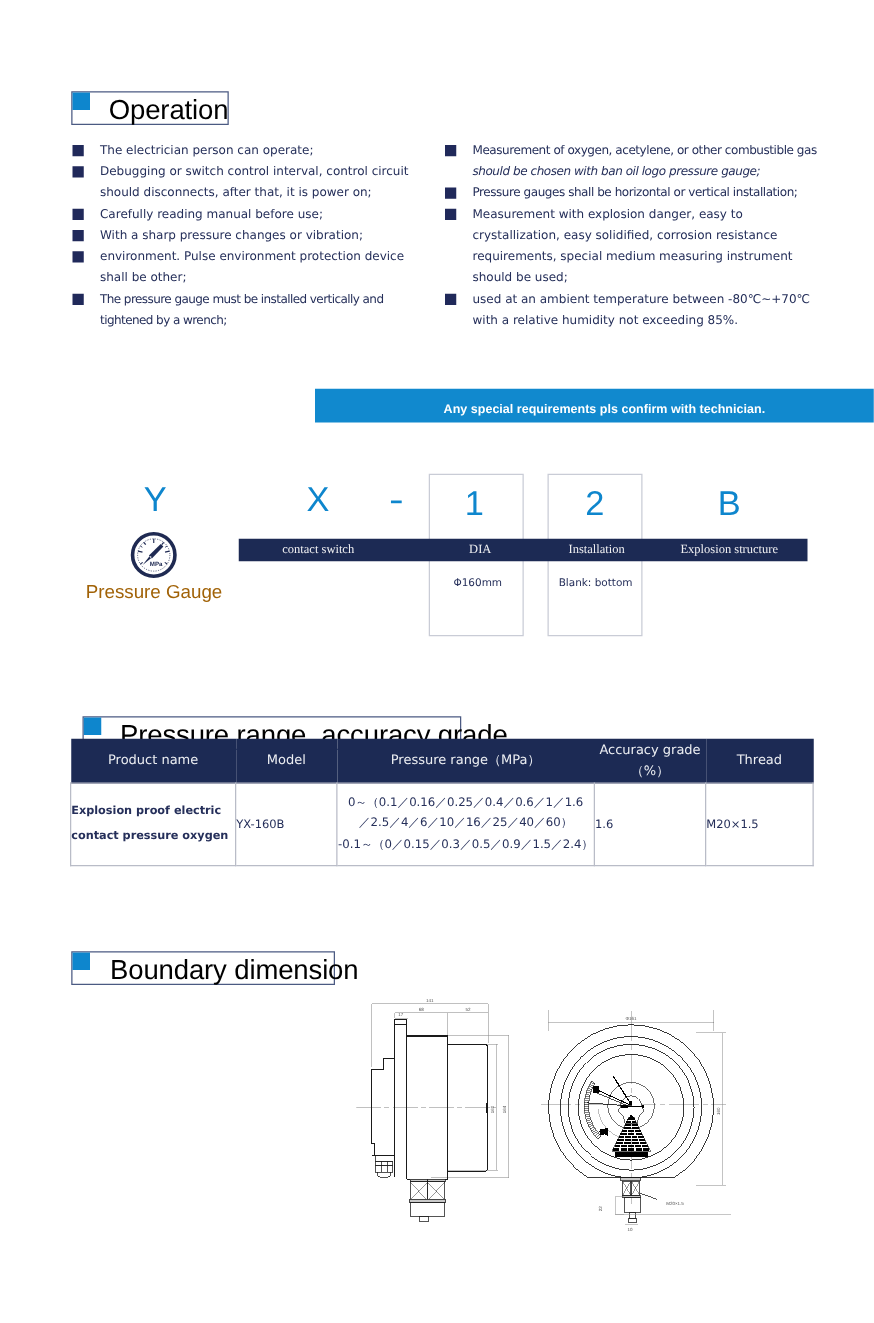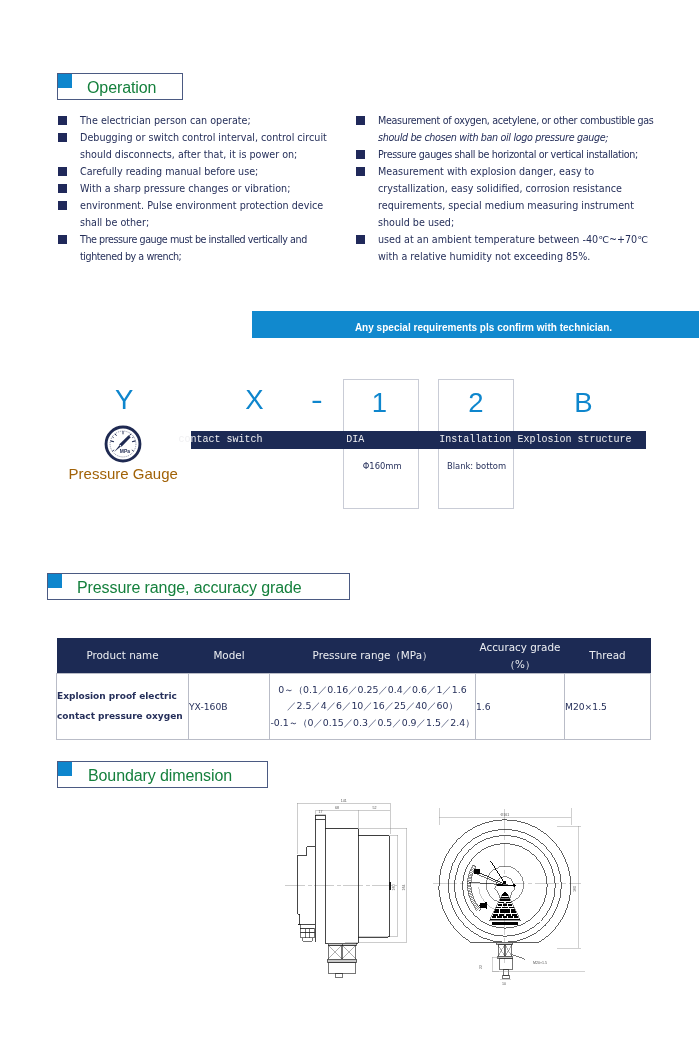--- a/index.html
+++ b/index.html
@@ -5,37 +5,37 @@
   html,body{margin:0;padding:0;background:#ffffff;}
   body{width:699px;height:1058px;position:relative;overflow:hidden;
        font-family:"Liberation Sans",sans-serif;color:#1c2a54;
        -webkit-font-smoothing:antialiased;}
   .page{position:absolute;left:0;top:0;width:699px;height:1058px;background:#fff;}
 
   
   .sec-head{position:absolute;border:1px solid #4b5a82;background:#fff;box-sizing:border-box;height:27px;}
   .sec-head .sq{position:absolute;left:0px;top:0px;width:14px;height:14px;background:#0e86cd;}
   .sec-head .ttl{position:absolute;top:50%;transform:translateY(-45%);
-                 white-space:nowrap;font-size:16px;color:#15803d;letter-spacing:-0.1px;text-align:center;}
+                 white-space:nowrap;font-size:22px;color:#000000;letter-spacing:-0.1px;text-align:center;}
 
   
   .bullets{position:absolute;}
   .b-row{position:absolute;left:0;}
   .b-sq{position:absolute;left:0;top:2.2px;width:8.8px;height:8.8px;background:#20295a;}
   .b-tx{position:absolute;left:22px;top:0.8px;white-space:nowrap;font-size:9.6px;
         font-family:"DejaVu Sans",sans-serif;color:#252f5a;line-height:12px;}
 
   
   .blue-strip{position:absolute;background:#1189ce;color:#fff;font-size:10px;
               display:flex;align-items:center;justify-content:center;font-weight:bold;
               letter-spacing:0.02px;padding-top:6px;box-sizing:border-box;}
   .codebox{position:absolute;border:1px solid #c9ccd6;box-sizing:border-box;background:#fff;}
   .code-letter{position:absolute;font-size:27.5px;color:#0e86cd;text-align:center;white-space:nowrap;font-weight:400;line-height:1;}
   .navy-bar{position:absolute;background:#1c2a54;}
-  .navy-lbl{position:absolute;color:#f0f0f2;font-size:10px;font-family:Liberation Mono, monospace;white-space:nowrap;}
+  .navy-lbl{position:absolute;color:#f0f0f2;font-size:10px;font-family:Liberation Serif, serif;text-align:center;white-space:nowrap;}
   .sub-lbl{position:absolute;font-size:8.4px;font-family:"DejaVu Sans",sans-serif;color:#252f5a;text-align:center;white-space:nowrap;}
   .pg-label{position:absolute;font-size:15px;color:#a16207;white-space:nowrap;line-height:1;}
 
   
   .tbl{position:absolute;border-collapse:collapse;table-layout:fixed;}
   .tbl th{background:#1c2a54;color:#eceef2;font-size:10.4px;font-weight:normal;padding:0;
           font-family:"DejaVu Sans",sans-serif;
           text-align:center;vertical-align:middle;line-height:16.7px;height:34px;}
   .tbl td{border:1px solid #b9bcc7;font-size:9.2px;color:#252f5a;text-align:left;
           font-family:"DejaVu Sans",sans-serif;
@@ -111,21 +111,21 @@
         <span class="b-tx">crystallization, easy solidified, corrosion resistance</span>
       </div>
       <div class="b-row" style="top: 85px;">
         <span class="b-tx">requirements, special medium measuring instrument</span>
       </div>
       <div class="b-row" style="top: 102px;">
         <span class="b-tx">should be used;</span>
       </div>
       <div class="b-row" style="top: 119px;">
         <span class="b-sq"></span>
-        <span class="b-tx">used at an ambient temperature between -40℃~+70℃</span>
+        <span class="b-tx">used at an ambient temperature between -80℃~+70℃</span>
       </div>
       <div class="b-row" style="top: 136px;">
         <span class="b-tx">with a relative humidity not exceeding 85%.</span>
       </div>
     </div>
 
   <div class="blue-strip" style="left:252px;top:311px;width:463px;height:27px;">Any special requirements pls confirm with technician.</div>
 
   <div id="codes-layer">
 
@@ -166,26 +166,26 @@
           </g>
         <path d="M46.1 57.5 L70.3 32.3 L64.7 26.7 L39.8 51.3 Z" fill="#1f2a52"></path>
         <path d="M26.6 71.0 L44.8 56.2 L41.1 52.6 Z" fill="#1f2a52"></path>
         <circle cx="43.4" cy="54.2" r="1.7" fill="#ffffff"></circle>
         <text x="55.0" y="72.5" font-family="Liberation Sans, sans-serif" font-size="13" font-weight="bold" fill="#1f2a52" text-anchor="middle">MPa</text>
       </svg>
     </div>
     <div class="pg-label" style="left:68.6px;top:466.4px;">Pressure Gauge</div>
   </div>
 
-  <div class="sec-head" style="left:47px;top:573px;width:303px;">
+  <div class="sec-head" style="left:66px;top:573px;width:303px;">
     <span class="sq"></span>
     <span class="ttl" style="left:29px">Pressure range, accuracy grade</span>
   </div>
 
-  <table class="tbl" style="left:56px;top:638px;width:593px;border-radius:20px;">
+  <table class="tbl" style="left:56px;top:591px;width:593px;border-radius:20px;">
     <colgroup>
       <col style="width:132px">
         <col style="width:81px">
         <col style="width:206px">
       <col style="width:89px">
         <col style="width:86px">
     </colgroup>
     <thead>
         <tr id="tbl-head">
           <th>Product name</th>

